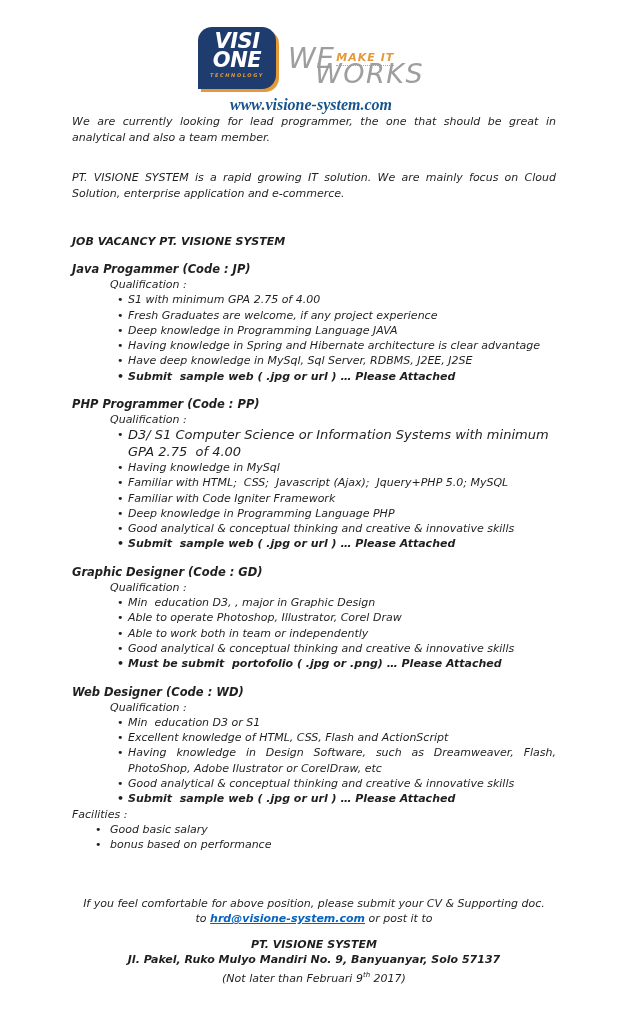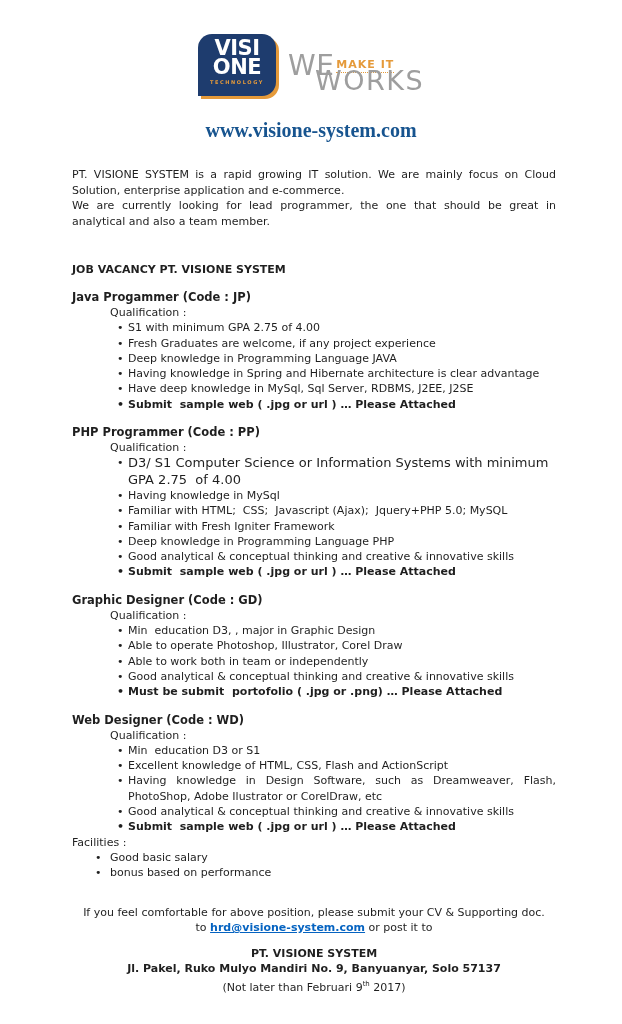--- a/index.html
+++ b/index.html
@@ -1,21 +1,22 @@
 <!DOCTYPE html>
 <html style="--logo-blue: #1e3c6e; --logo-orange: #e59a3a; --wordmark-gray: #9e9e9e; --website-blue: #17548f; --link-blue: #0563c1; --text: #1f1f1f;"><head>
 <meta charset="utf-8">
 <style>
   html,body{margin:0;padding:0;background:#ffffff;}
   .page{
     width:622px;height:1024px;box-sizing:border-box;
     background:#fff;position:relative;overflow:hidden;
     font-family:"DejaVu Sans","Liberation Sans",sans-serif;
     font-size:11px;color:var(--text,#1f1f1f);
-    padding-top:34px;
+    padding-top:27px;
+    font-style:italic;
   }
   
   .brand{display:flex;justify-content:center;align-items:flex-start;gap:8px;}
   .logo-bubble{
     width:78px;height:62px;box-sizing:border-box;
     background:var(--logo-blue,#1e3c6e);
     border-radius:14px 14px 14px 0;
     box-shadow:3px 3px 0 var(--logo-orange,#e59a3a);
     text-align:center;padding-top:5px;
   }
@@ -24,23 +25,23 @@
   .wordmark{margin-top:20px;margin-left:4px;}
   .wm-row1{display:flex;align-items:flex-start;}
   .wm-we{font-size:28px;line-height:24px;color:var(--wordmark-gray,#9e9e9e);letter-spacing:0.5px;}
   .wm-makeit{
     font-size:11px;font-weight:bold;color:var(--logo-orange,#e59a3a);
     letter-spacing:1px;margin:4px 0 0 2px;
     border-bottom:1px dotted var(--logo-orange,#e59a3a);padding-bottom:1px;
   }
   .wm-works{font-size:27px;line-height:24px;color:var(--wordmark-gray,#9e9e9e);letter-spacing:1.5px;margin:-9px 0 0 27px;}
   .website{
-    text-align:center;margin-top:23px;
+    text-align:center;margin-top:7px;
     font-family:"Liberation Serif","DejaVu Serif",serif;
-    font-weight:bold;font-size:20px;color:var(--website-blue,#17548f);
+    font-weight:bold;font-size:16px;color:var(--website-blue,#17548f);
   }
   
   .content{padding:0 66px 0 72px;}
   .intro{margin:0;text-align:justify;line-height:15.5px;}
   .intro.first{margin-top:25px;}
   .vacancy{font-size:11px;font-weight:bold;margin:34px 0 0 0;}
   .section:first-child{margin-top:13px;}
   .section + .section{margin-top:12px;}
   .sec-title{font-size:11.5px;font-weight:bold;margin:0;line-height:16px;}
   .qual{margin-left:38px;line-height:15.3px;}
@@ -51,21 +52,21 @@
   li.bold{font-weight:bold;}
   li.small .bullet-text{font-size:13px;}
   li.justify{text-align:justify;}
   
   .facilities{}
   .fac-title{line-height:15.3px;}
   ul.fac-list{list-style:none;margin:0;padding:0;}
   ul.fac-list li{position:relative;padding-left:38px;line-height:15.3px;}
   ul.fac-list li .dot{position:absolute;left:23px;top:0;}
   
-  .closing{text-align:center;margin-top:24px;line-height:15.5px;}
+  .closing{text-align:center;margin-top:43px;line-height:15.5px;}
   .closing p{margin:0;}
   .email{color:var(--link-blue,#0563c1);font-weight:bold;text-decoration:underline;cursor:pointer;}
   .company-block{margin-top:10px;}
   .company-block .b{font-weight:bold;}
   sup{font-size:7px;}
 </style>
 </head>
 <body>
 
 <div class="page">
@@ -81,22 +82,22 @@
         <span class="wm-we">WE</span>
         <span class="wm-makeit">MAKE IT</span>
       </div>
       <div class="wm-works">WORKS</div>
     </div>
   </header>
 
   <div class="website">www.visione-system.com</div>
 
   <main class="content">
+    <p class="intro">We are currently looking for lead programmer, the one that should be great in analytical and also a team member.</p>
     <p class="intro first">PT. VISIONE SYSTEM is a rapid growing IT solution. We are mainly focus on Cloud Solution, enterprise application and e-commerce.</p>
-    <p class="intro">We are currently looking for lead programmer, the one that should be great in analytical and also a team member.</p>
 
     <h2 class="vacancy">JOB VACANCY PT. VISIONE SYSTEM</h2>
 
     <div id="sections">
         <section class="section">
           <h3 class="sec-title">Java Progammer (Code : JP)</h3>
           <div class="qual">Qualification :</div>
           <ul class="bullets">
             <li><span class="dot">•</span><span class="bullet-text">S1 with minimum GPA 2.75 of 4.00</span></li>
             <li><span class="dot">•</span><span class="bullet-text">Fresh Graduates are welcome, if any project experience</span></li>
@@ -106,21 +107,21 @@
             <li class="bold"><span class="dot">•</span><span class="bullet-text">Submit  sample web ( .jpg or url ) … Please Attached</span></li>
           </ul>
         </section>
         <section class="section">
           <h3 class="sec-title">PHP Programmer (Code : PP)</h3>
           <div class="qual">Qualification :</div>
           <ul class="bullets">
             <li class="small"><span class="dot">•</span><span class="bullet-text">D3/ S1 Computer Science or Information Systems with minimum GPA 2.75  of 4.00</span></li>
             <li><span class="dot">•</span><span class="bullet-text">Having knowledge in MySql</span></li>
             <li><span class="dot">•</span><span class="bullet-text">Familiar with HTML;  CSS;  Javascript (Ajax);  Jquery+PHP 5.0; MySQL</span></li>
-            <li><span class="dot">•</span><span class="bullet-text">Familiar with Fresh Igniter Framework</span></li>
+            <li><span class="dot">•</span><span class="bullet-text">Familiar with Code Igniter Framework</span></li>
             <li><span class="dot">•</span><span class="bullet-text">Deep knowledge in Programming Language PHP</span></li>
             <li><span class="dot">•</span><span class="bullet-text">Good analytical &amp; conceptual thinking and creative &amp; innovative skills</span></li>
             <li class="bold"><span class="dot">•</span><span class="bullet-text">Submit  sample web ( .jpg or url ) … Please Attached</span></li>
           </ul>
         </section>
         <section class="section">
           <h3 class="sec-title">Graphic Designer (Code : GD)</h3>
           <div class="qual">Qualification :</div>
           <ul class="bullets">
             <li><span class="dot">•</span><span class="bullet-text">Min  education D3, , major in Graphic Design</span></li>

